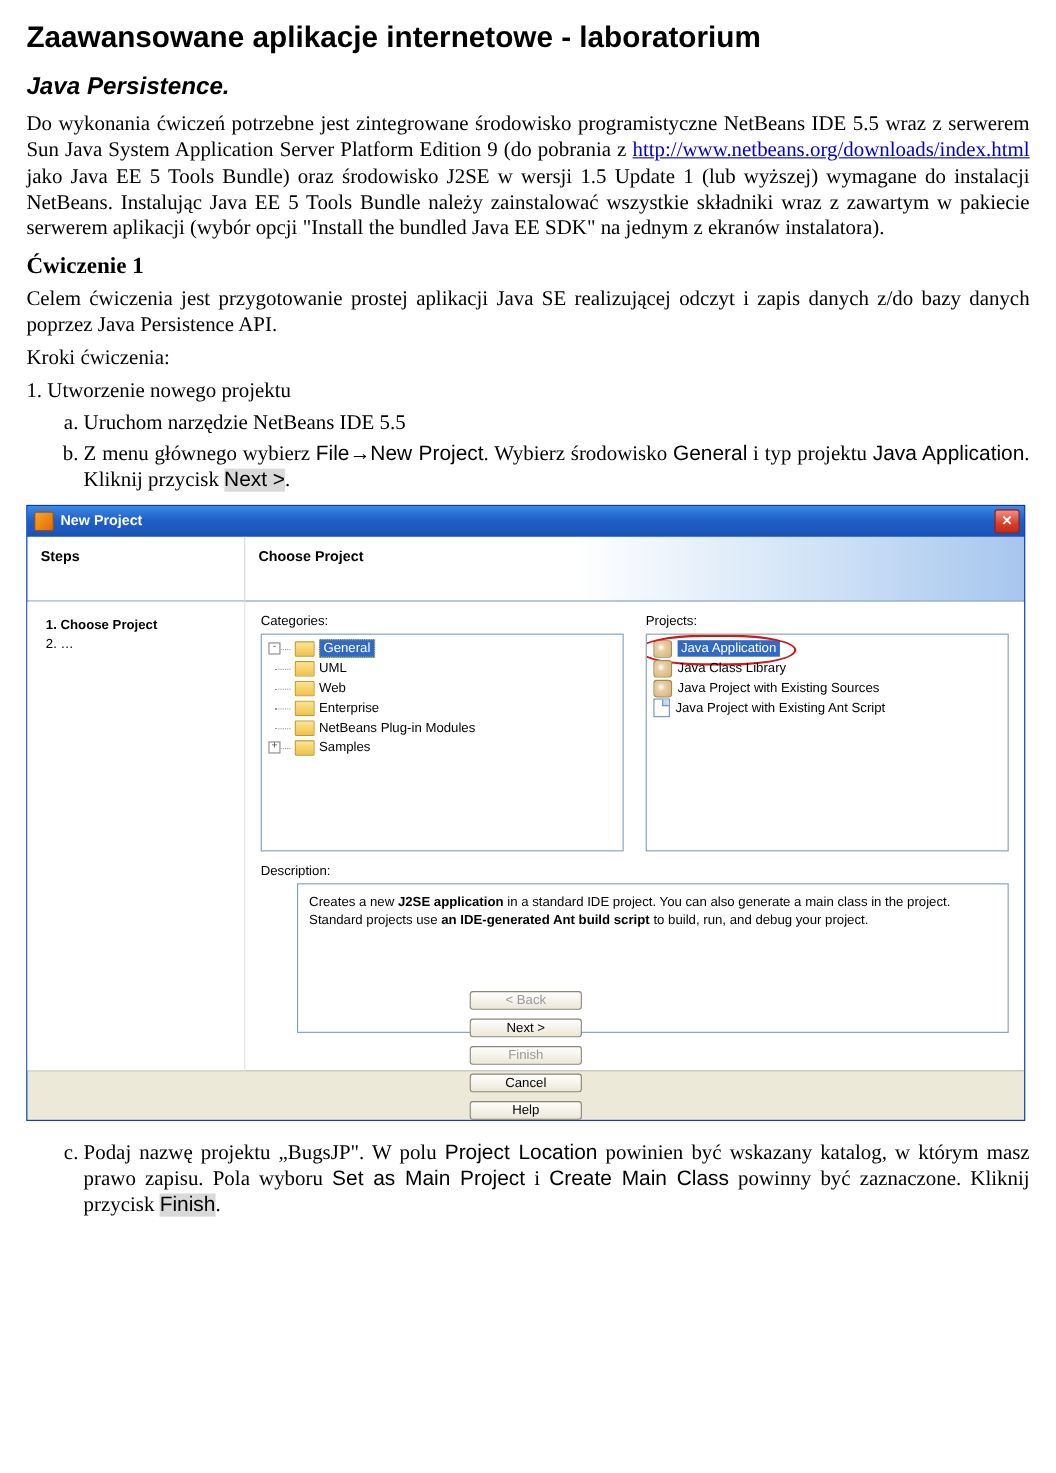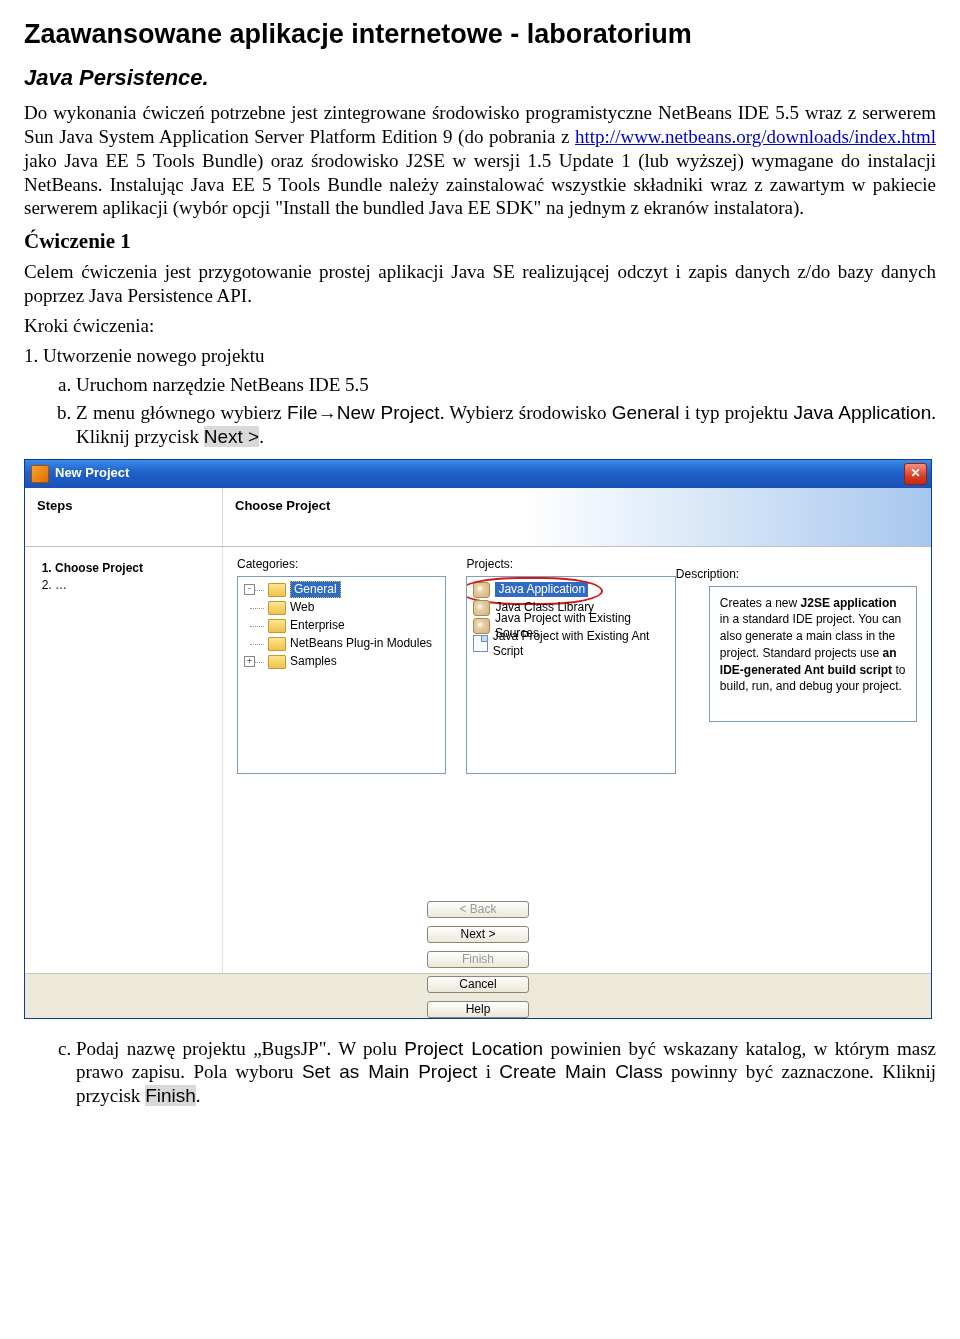--- a/index.html
+++ b/index.html
@@ -106,20 +106,21 @@
     margin: 0;
   }
   .steps-pane li { margin: 2px 0; font-size: 12px; }
   .steps-pane li.bold { font-weight: bold; }
 
   .choose-pane {
     flex: 1;
     padding: 10px 14px 8px 14px;
     box-sizing: border-box;
     display: flex;
+    flex-direction: column;
   }
   .cp-lists {
     display: flex;
     gap: 20px;
     flex: 0 0 auto;
   }
   .cp-col { flex: 1; display:flex; flex-direction:column; }
   .cp-col .col-label { font-size: 12px; margin-bottom: 4px; }
   .listbox {
     border: 1px solid #7f9db9;
@@ -250,20 +251,24 @@
         <div class="cp-col">
           <div class="col-label"><span>Categories:</span></div>
           <div class="listbox" id="categories-box">
               <div class="tree-item indent1 selected">
                 <span class="pm" style="position: absolute; left: 4px; top: 3px;">-</span>
                 <span class="folder-icon"></span>
                 <span class="label">General</span>
               </div>
               <div class="tree-item indent1">
                 <span class="folder-icon"></span>
+                <span class="label">UML</span>
+              </div>
+              <div class="tree-item indent1">
+                <span class="folder-icon"></span>
                 <span class="label">Web</span>
               </div>
               <div class="tree-item indent1">
                 <span class="folder-icon"></span>
                 <span class="label">Enterprise</span>
               </div>
               <div class="tree-item indent1">
                 <span class="folder-icon"></span>
                 <span class="label">NetBeans Plug-in Modules</span>
               </div>

